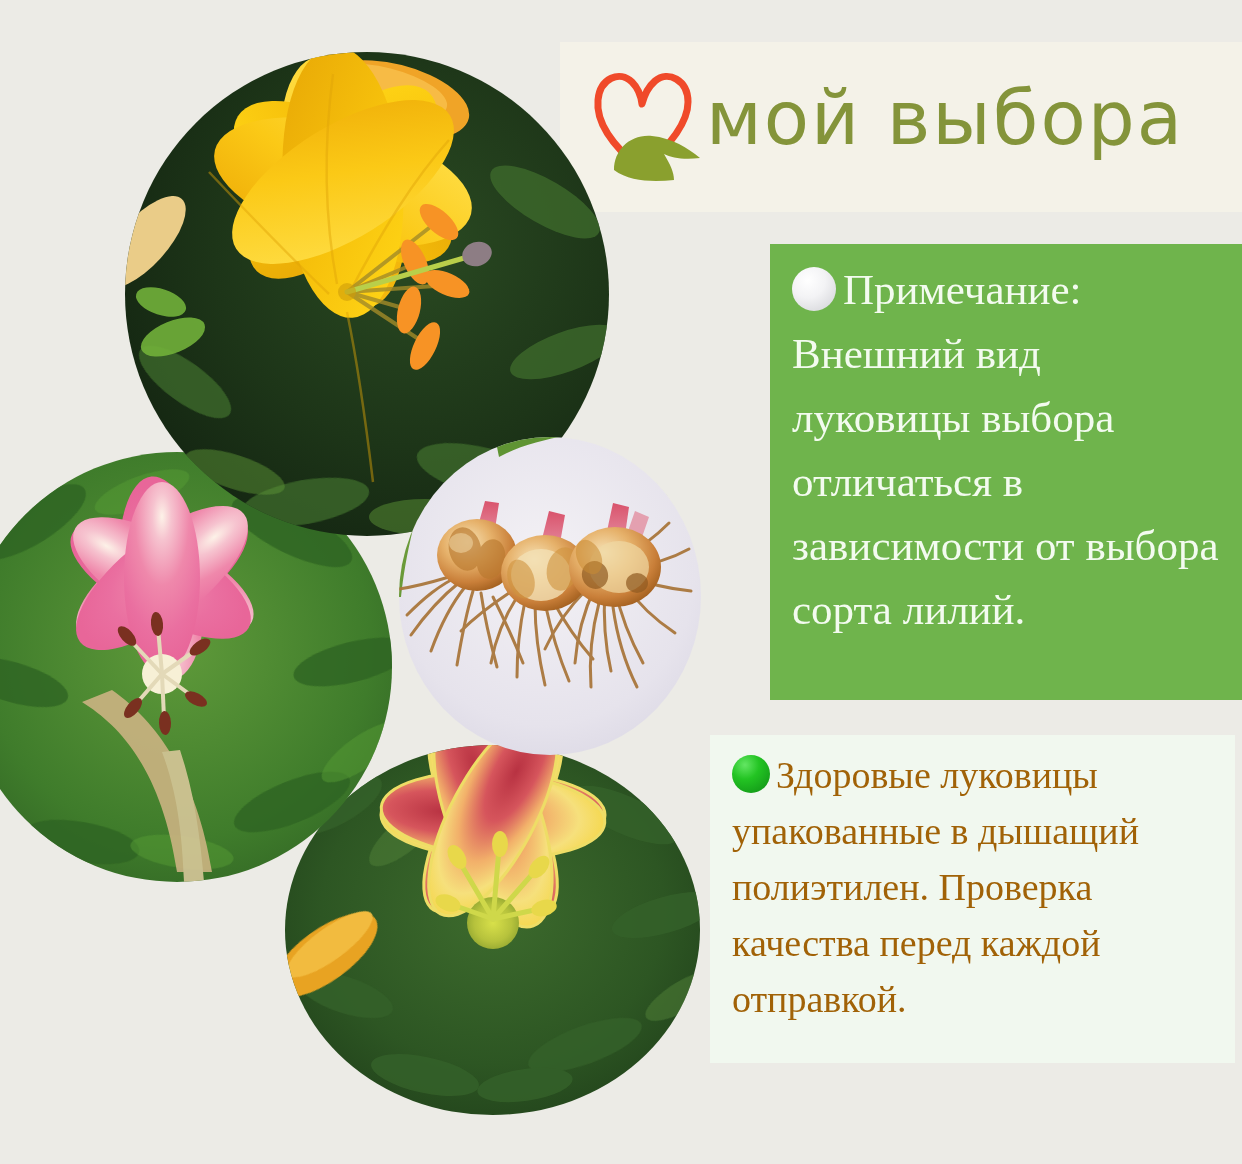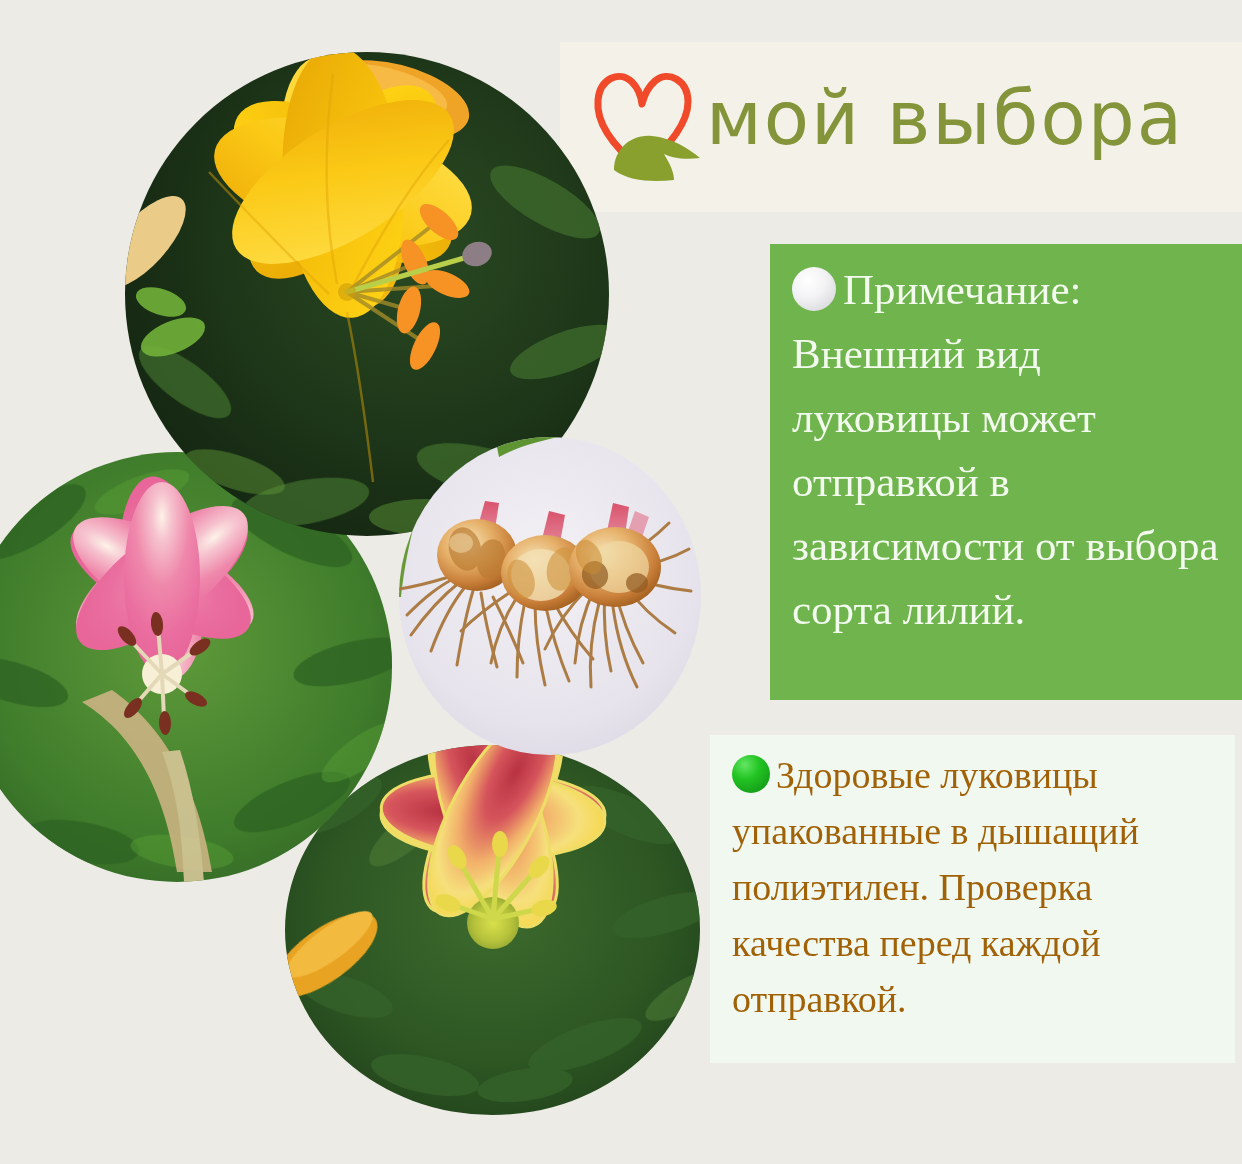--- a/index.html
+++ b/index.html
@@ -464,20 +464,20 @@
         <path d="M40,92 C46,100 50,107 52,112" fill="none" stroke="#e2452b" stroke-width="4" stroke-linecap="round"></path>
       </svg>
       <svg class="heart-mark" style="left:34px;top:72px;width:96px;height:60px;" viewBox="0 0 96 60" aria-hidden="true">
         <path d="M6,46 C6,26 22,10 44,12 C64,14 80,24 92,34 C76,36 64,34 56,30 C62,40 66,48 66,56 C46,58 22,58 6,46 Z" fill="#8aa02e"></path>
       </svg>
       <div class="logo-word">мой выбора</div>
     </div>
   </div>
 
   <div class="note-box">
-    <div class="note-text"><span class="bullet-silver"></span><span>Примечание: Внешний вид луковицы может отправкой в зависимости от выбора сорта лилий.</span></div>
+    <div class="note-text"><span class="bullet-silver"></span><span>Примечание: Внешний вид луковицы выбора отличаться в зависимости от выбора сорта лилий.</span></div>
   </div>
 
   <div class="info-box">
     <div class="info-text"><span class="bullet-green"></span><span>Здоровые луковицы упакованные в дышащий полиэтилен. Проверка качества перед каждой отправкой.</span></div>
   </div>
 
 </div>
 
 </body></html>

